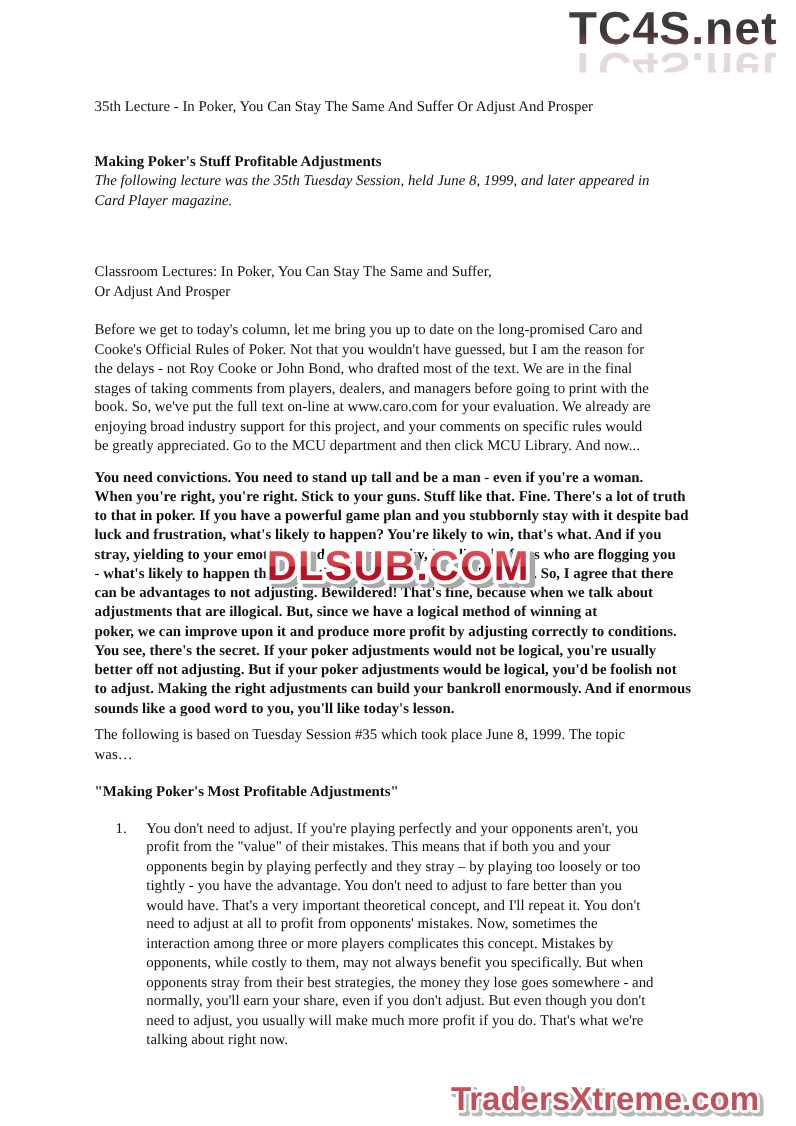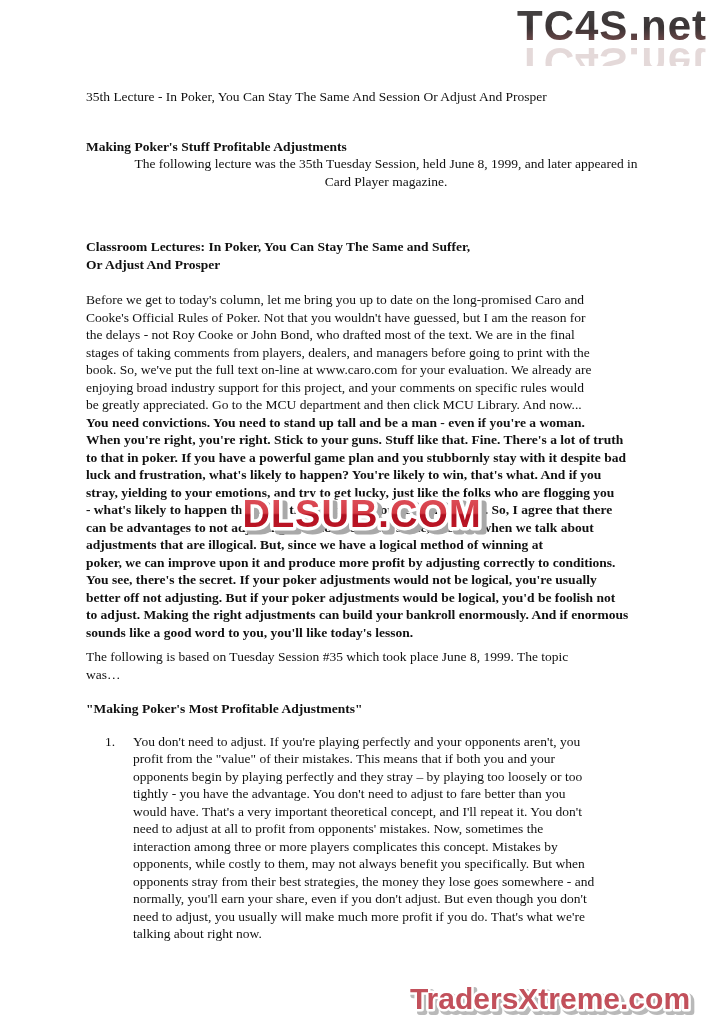--- a/index.html
+++ b/index.html
@@ -18,23 +18,23 @@
   }
   .tblock{
     white-space:pre;
     font-size:13.5px;
     line-height:17.5px;
     margin:0;
   }
   .header-line{margin-bottom:32px;}
   .intro-block{margin-bottom:17px;}
   .bold{font-weight:bold;}
-  .italic{text-align:center;}
-  .section-heading{font-weight:bold;margin-bottom:18px;margin-top:48px;}
-  .para-rules{margin-bottom:0;}
+  .italic{font-style:italic;}
+  .section-heading{font-weight:normal;margin-bottom:18px;margin-top:48px;}
+  .para-rules{margin-bottom:11px;}
   .para-conv{margin-bottom:7px;font-weight:bold;}
   .para-session{margin-bottom:17px;}
   .quoted-heading{font-weight:bold;margin-bottom:15px;}
   .list-item{display:flex;}
   .list-marker{
     width:28px;
     margin-left:19px;
     font-size:13.5px;line-height:17.5px;
     flex:0 0 auto;
   }
@@ -58,21 +58,21 @@
           <stop offset="1" stop-color="#8a5555"></stop>
         </linearGradient>
       </defs>
       <text x="109" y="38" text-anchor="middle" font-size="42" letter-spacing="1" transform="matrix(1,0,0,-1,0,84)" opacity="0.22" fill="#8a5555">TC4S.net</text>
       <text x="109" y="38" text-anchor="middle" font-size="42" letter-spacing="1" fill="url(#tcg)">TC4S.net</text>
     </svg>
   </div>
 
   <div class="content">
 
-    <p class="tblock header-line">35th Lecture - In Poker, You Can Stay The Same And Session Or Adjust And Prosper</p>
+    <p class="tblock header-line">35th Lecture - In Poker, You Can Stay The Same And Suffer Or Adjust And Prosper</p>
 
     <div class="intro-block">
       <p class="tblock bold">Making Poker's Stuff Profitable Adjustments</p>
       <p class="tblock italic">The following lecture was the 35th Tuesday Session, held June 8, 1999, and later appeared in
 Card Player magazine.</p>
     </div>
 
     <p class="tblock section-heading">Classroom Lectures: In Poker, You Can Stay The Same and Suffer,
 Or Adjust And Prosper</p>
 

